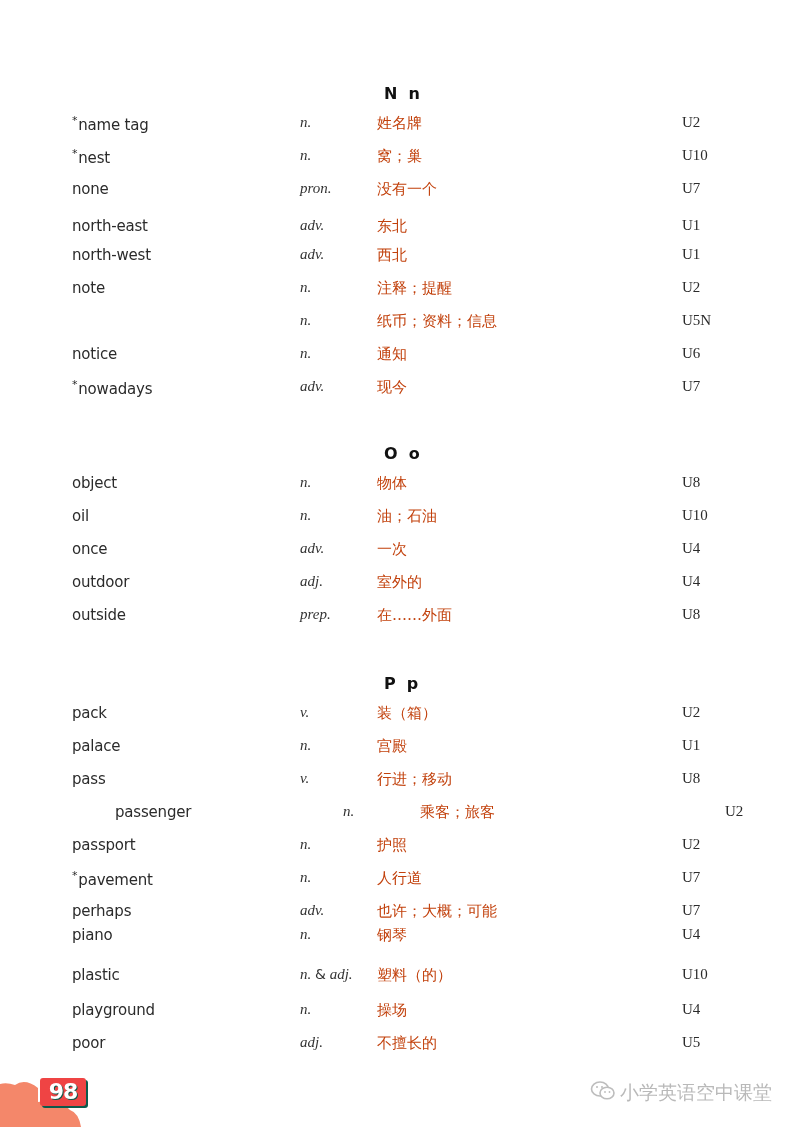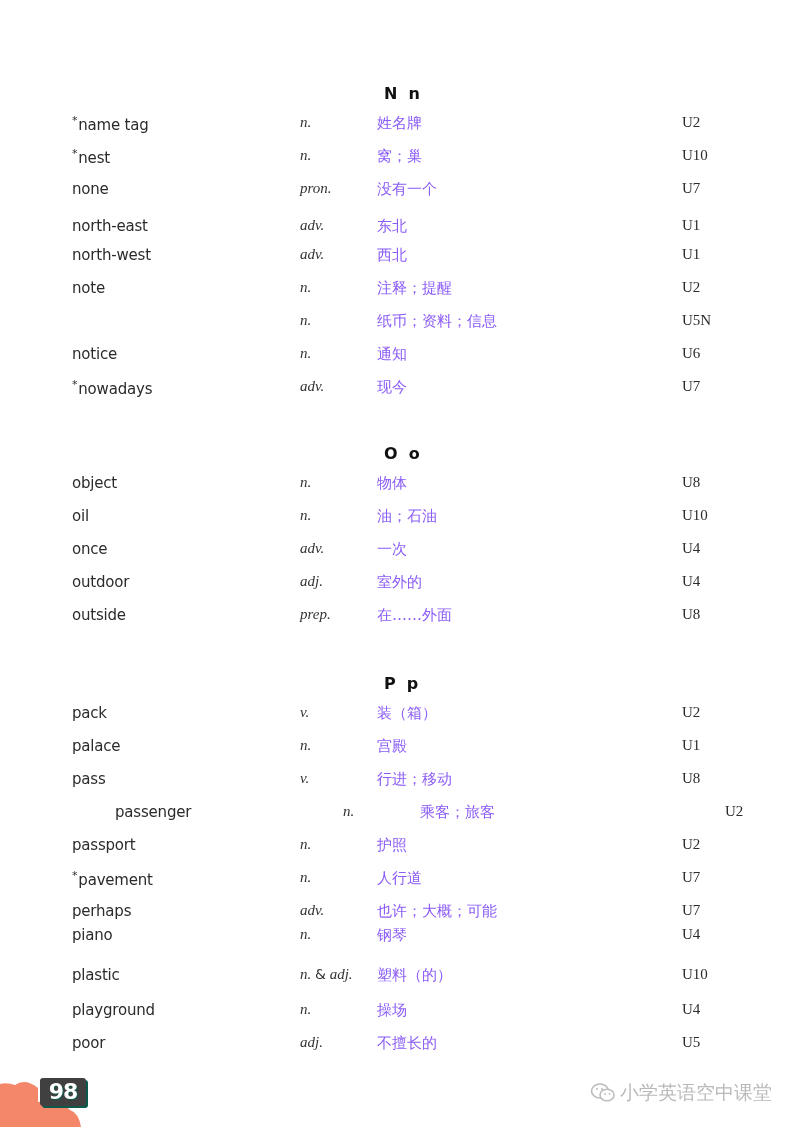--- a/index.html
+++ b/index.html
@@ -12,34 +12,34 @@
       position: absolute; left: 0; width: 800px; text-align: left;
       font-family: "DejaVu Sans", sans-serif; font-weight: bold;
       font-size: 16px; color: #111;
     }
     .section-title span { position: absolute; left: 384px; white-space: pre; }
     .row { position: absolute; left: 0; width: 800px; height: 24px; font-size: 16px; }
     .row .word { position: absolute; left: 72px; font-family: "DejaVu Sans", sans-serif; font-size: 15px; color: #2b2b2b; letter-spacing: -0.2px; }
     .row .word .star { font-size: 11px; vertical-align: 6px; margin-right: 1px; }
     .row .pos { position: absolute; left: 300px; font-family: "Liberation Serif", "DejaVu Serif", serif; font-style: italic; font-size: 15px; color: #333; }
     .row .pos .amp { font-style: normal; font-family: "DejaVu Sans", sans-serif; font-size: 14px; }
-    .row .meaning { position: absolute; left: 377px; font-family: "DejaVu Serif", serif; font-size: 15px; color: #8b5cf6; }
+    .row .meaning { position: absolute; left: 377px; font-family: "DejaVu Serif", serif; font-size: 15px; color: #c2410c; }
     .row .unit { position: absolute; left: 682px; font-family: Liberation Serif, serif; font-size: 15px; color: #2b2b2b; }
 
     .cloud { position: absolute; left: -10px; top: 1080px; width: 100px; height: 60px; }
     .page-badge {
       position: absolute; left: 40px; top: 1078px; width: 46px; height: 28px;
-      background: #404040; border-radius: 3px; box-shadow: 2px 2px 0 #0b5a4c;
+      background: #ef4444; border-radius: 3px; box-shadow: 2px 2px 0 #0b5a4c;
       color: #fff; font-family: "DejaVu Sans", sans-serif; font-weight: bold;
       font-size: 22px; line-height: 28px; text-align: center; letter-spacing: -1px;
       text-shadow: 1px 1px 0 #0b5a4c;
     }
     .watermark {
       position: absolute; left: 590px; top: 1080px; height: 26px;
-      display: flex; align-items: center; gap: 4px;
+      display: flex; align-items: flex-start; gap: 4px;
       color: #b9b9b9; font-size: 19px; font-family: "DejaVu Sans", sans-serif;
     }
     .watermark svg { width: 26px; height: 22px; }
   </style>
 </head>
 <body>
 
 <div id="page">
     <div class="section-title" style="top: 84px;">
       <span>N  n</span>

